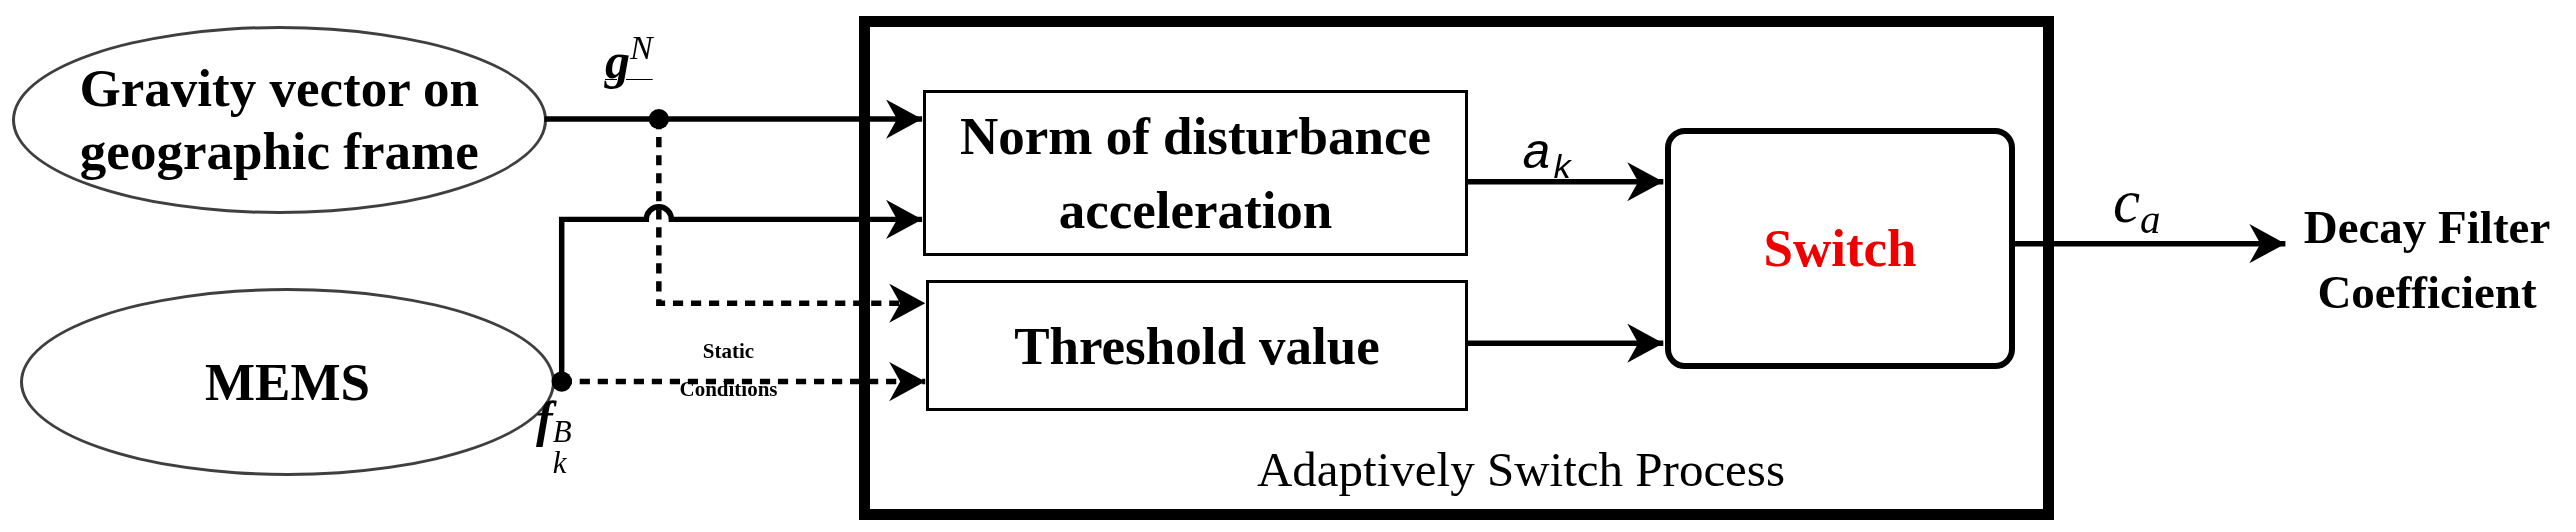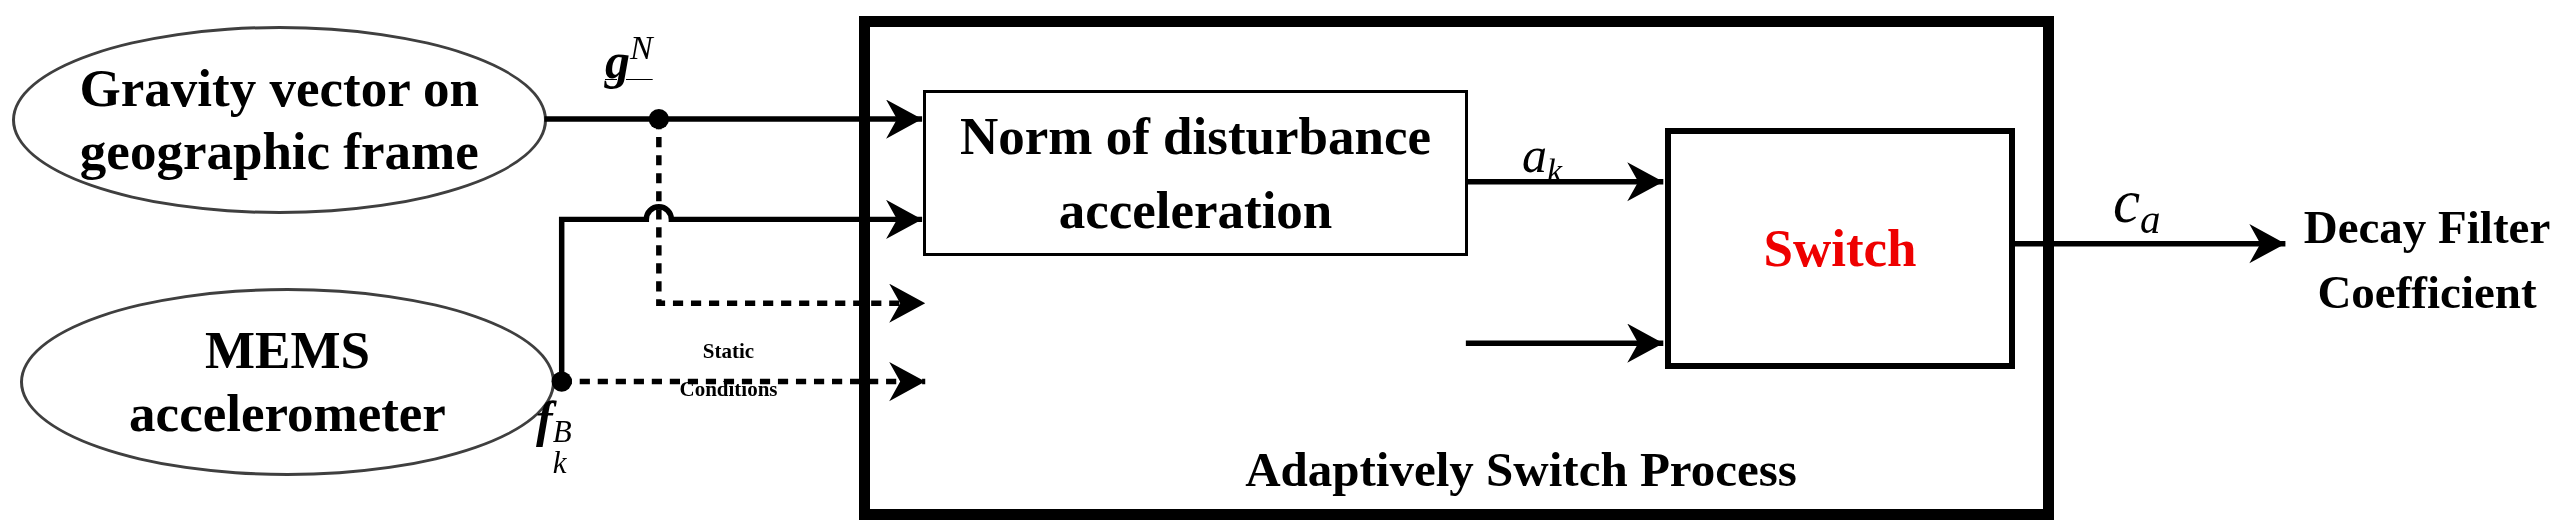--- a/index.html
+++ b/index.html
@@ -22,25 +22,25 @@
   .ellipse .lbl{font-weight:bold;font-size:53px;line-height:63px;color:var(--ink);}
   .bigbox{
     position:absolute;left:859px;top:15.7px;width:1195px;height:504px;
     border:11px solid var(--ink);background:var(--bg);z-index:0;
   }
   .block{
     position:absolute;border:3.1px solid var(--ink);background:var(--bg);
     display:flex;align-items:center;justify-content:center;text-align:center;z-index:1;
   }
   .block .lbl{font-weight:bold;font-size:53px;line-height:74px;color:var(--ink);padding:0 6px;}
-  .block.switch{border-width:6.3px;}
+  .block.switch{border-width:6.3px;border-radius:20px;}
   .block.switch .lbl{line-height:61px;color:var(--accent-red);}
   .caption{
     position:absolute;left:1129px;top:444px;width:784px;text-align:center;
-    font-weight:bold;font-size:49px;line-height:52px;color:var(--ink);z-index:3;
+    font-weight:normal;font-size:49px;line-height:52px;color:var(--ink);z-index:3;
   }
   svg.wires{position:absolute;left:0;top:0;z-index:2;pointer-events:none;}
   .mathlabel{position:absolute;z-index:3;color:var(--ink);white-space:nowrap;}
   .mathlabel .base{font-style:italic;font-weight:bold;font-size:50px;line-height:1;}
   .mathlabel.light .base{font-weight:normal;}
   .mathlabel .sup{font-style:italic;font-size:34px;position:relative;top:-0.55em;line-height:1;}
   .mathlabel .sub{font-style:italic;font-size:34px;position:relative;top:0.28em;line-height:1;}
   .mathlabel .stack{display:inline-flex;flex-direction:column;vertical-align:-0.45em;line-height:1.0;}
   .mathlabel .stack .ssup{font-style:italic;font-size:31px;}
   .mathlabel .stack .ssub{font-style:italic;font-size:31px;}
@@ -63,30 +63,32 @@
   <div class="ellipse" style="left:11.8px;top:26px;width:535px;height:188px;">
     <div class="lbl">
       <div>Gravity vector on</div>
       <div>geographic frame</div>
     </div>
   </div>
 
   <div class="ellipse" style="left:20px;top:288px;width:535px;height:188px;">
     <div class="lbl">
       <div>MEMS</div>
-      <div>accelerometer</div>
     </div>
   </div>
 
   <div class="bigbox"></div>
 
   <div class="block" style="left:923px;top:90px;width:545px;height:166px;">
     <div class="lbl">Norm of disturbance acceleration</div>
   </div>
 
+  <div class="block" style="left:926px;top:280px;width:542px;height:131px;">
+    <div class="lbl">Threshold value</div>
+  </div>
 
   <div class="block switch" style="left:1665px;top:128px;width:350px;height:241px;">
     <div class="lbl">
       <div>Switch</div>
     </div>
   </div>
 
   <div class="caption">Adaptively Switch Process</div>
 
   <svg class="wires" width="2576" height="532" viewBox="0 0 3286 679">
@@ -118,21 +120,21 @@
     <span class="base">g</span><span class="sup">N</span>
   </div>
 
   <div class="mathlabel" style="left:536px;top:394px;">
     <span class="base">f</span><span class="stack">
         <span class="ssup">B</span>
         <span class="ssub">k</span>
       </span>
   </div>
 
-  <div class="mathlabel light" style="left:1522px;top:130px;">
+  <div class="mathlabel light" style="left:1522px;top:130px;font-family:Liberation Mono, monospace;">
     <span class="base">a</span><span class="sub">k</span>
   </div>
 
 
   <div class="mathlabel big" style="left:2113px;top:171px;">
     <span class="base">c</span><span class="sub">a</span>
   </div>
 
   <div class="note">
     <div>Static</div>

